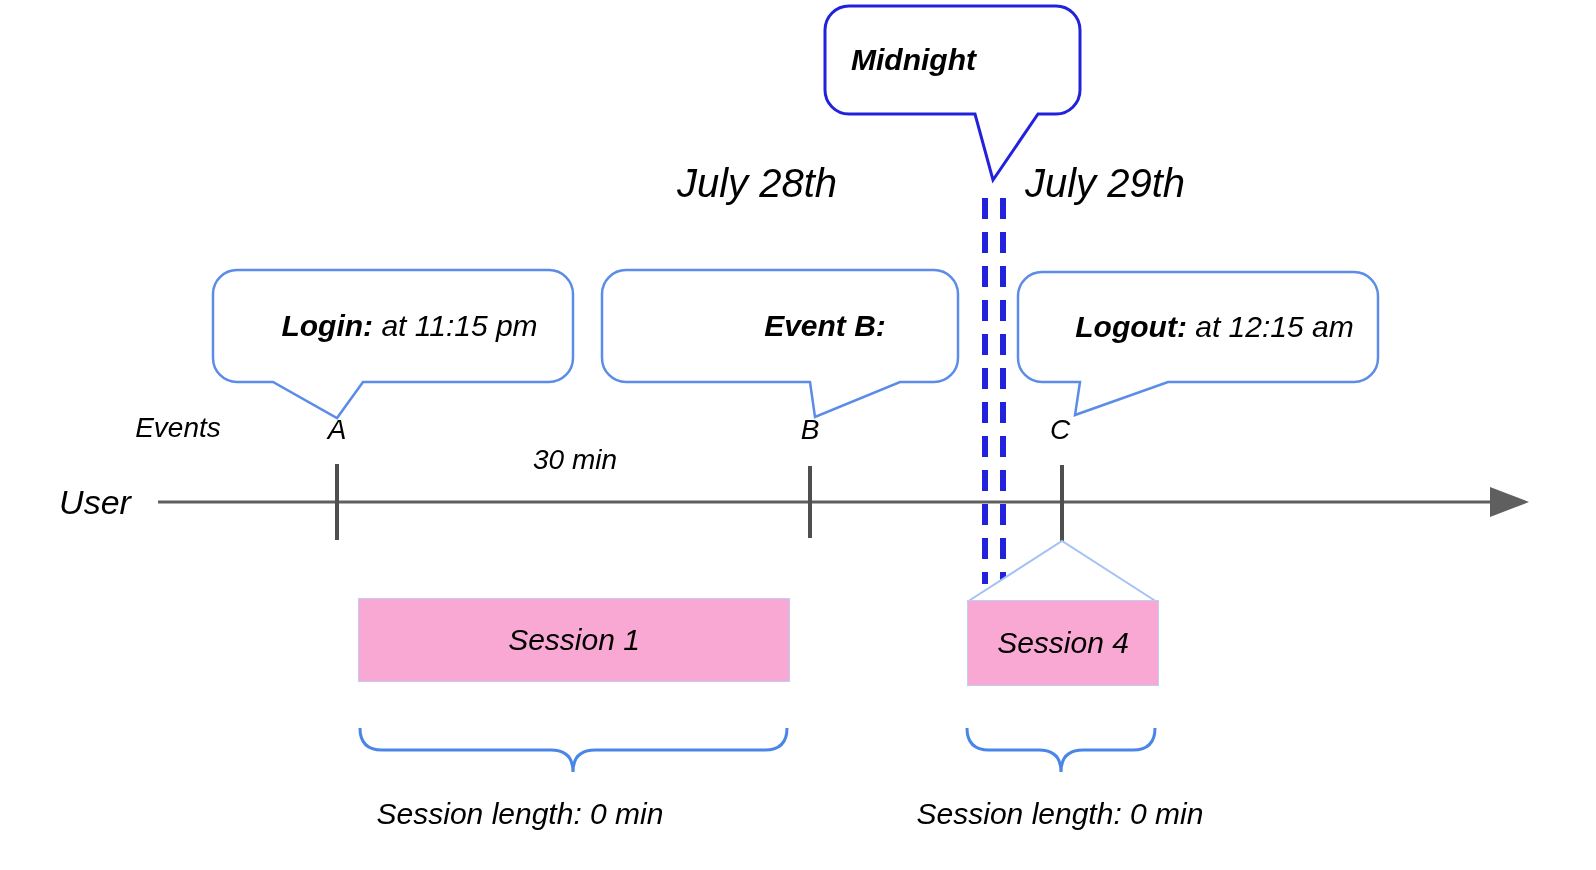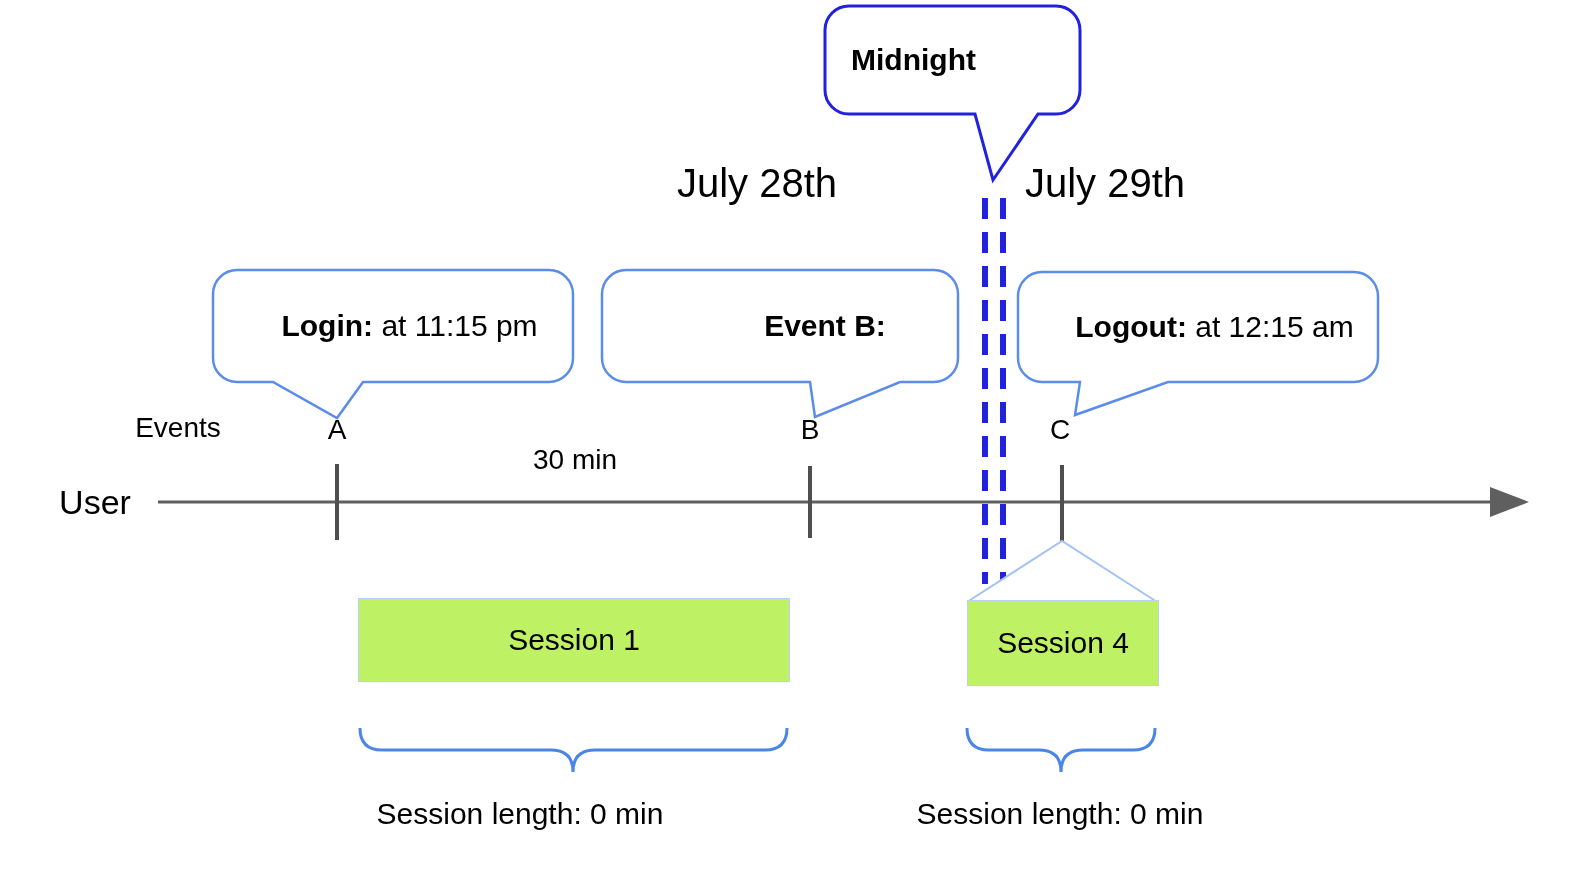--- a/index.html
+++ b/index.html
@@ -3,30 +3,31 @@
 <meta charset="utf-8">
 <style>
   html,body{margin:0;padding:0;background:#ffffff;}
   #canvas{
     position:relative;
     width:1596px;height:870px;
     background:#ffffff;
     font-family:"Liberation Sans","DejaVu Sans",sans-serif;
     color:#000;
     overflow:hidden;
+    font-style:italic;
   }
   #shapes{position:absolute;left:0;top:0;width:1596px;height:870px;}
   .abs{position:absolute;}
   .center{display:flex;align-items:center;justify-content:center;}
   .callout-text{font-size:30px;white-space:pre;}
   .callout-text .b{font-weight:bold;margin-left:33px;}
   .date-label{font-size:40px;text-align:center;}
   .mark-label{font-size:28px;text-align:center;}
   .session-box{
-    background:#bef264;
+    background:#f9a8d4;
     border:1px solid #bcd0f5;
     font-size:30px;
   }
   .length-label{font-size:30px;text-align:center;}
 </style>
 </head>
 <body>
 
 <div id="canvas">
 

